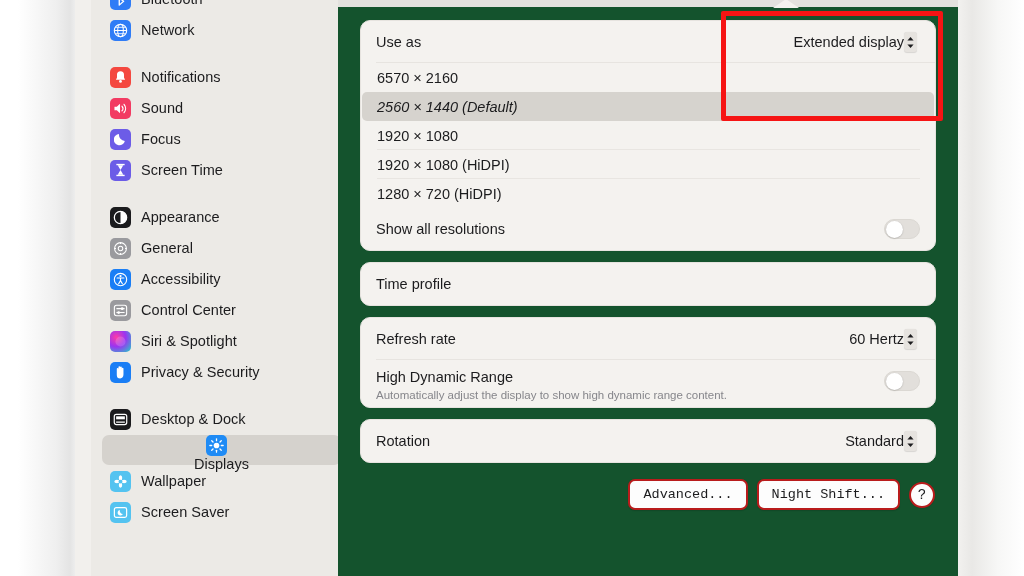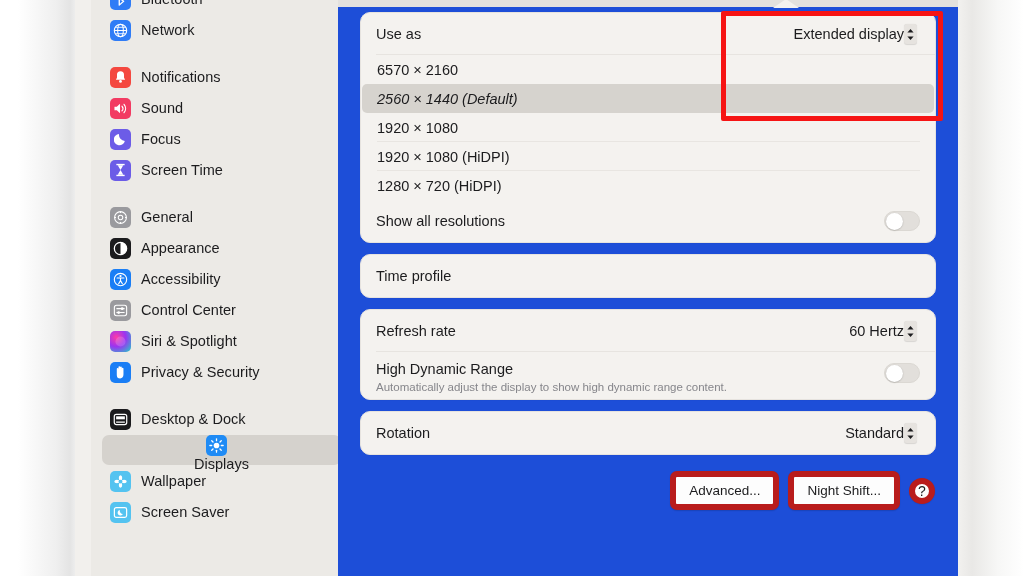--- a/index.html
+++ b/index.html
@@ -89,22 +89,22 @@
   .ic-desktop   { background: #1b1b1d; }
   .ic-displays  { background: #1f8bf5; }
   .ic-wallpaper { background: #54c3f0; }
   .ic-saver     { background: #54c3f0; }
 
   .side-ico svg { display: block; }
 
   
   .content {
     position: absolute; left: 263px; top: 0; right: 0; bottom: 0;
-    background: #1d4ed8;
-    padding: 0 22px;
+    background: #14532d;
+    padding: 8px 22px;
   }
   .topstrip {
     position: absolute; left: 0; right: 0; top: 0; height: 7px;
     background: #e3e1de;
   }
   .popover-arrow {
     position: absolute;
     left: 435px; top: -1px;
     width: 0; height: 0;
     border-left: 13px solid transparent;
@@ -196,27 +196,28 @@
 
   
   .btnbar {
     display: flex; justify-content: flex-end; align-items: center;
     gap: 9px;
     margin-top: 16px;
     padding-right: 1px;
   }
   .btn {
     background: #fdfdfd;
-    border: 6px solid #b91c1c;
+    border: 2px solid #b91c1c;
     border-radius: 7px;
     font-size: 13.5px;
     color: #1c1c1e;
     padding: 6px 13px;
     box-shadow: 0 0.5px 1.2px rgba(0,0,0,0.14);
     white-space: nowrap;
+    font-family: Liberation Mono, monospace;
   }
   .btn.help {
     width: 26px; height: 26px;
     border-radius: 50%;
     padding: 0;
     display: flex; align-items: center; justify-content: center;
     font-size: 14px;
   }
 
   
@@ -295,42 +296,42 @@
                 <rect x="1.5" y="0.8" width="9" height="1.5" fill="#fff"></rect>
                 <rect x="1.5" y="12.7" width="9" height="1.5" fill="#fff"></rect>
                 <path d="M3 2.3 L9 2.3 L6 7.5 Z" fill="#fff"></path>
                 <path d="M3 12.7 L9 12.7 L6 7.5 Z" fill="#fff"></path>
               </svg>
             </span>
             <span class="side-label">Screen Time</span>
           </div>
           <div class="side-gap"></div>
           <div class="side-item">
+            <span class="side-ico ic-appearance">
+              <svg width="15" height="15" viewBox="0 0 16 16">
+                <circle cx="8" cy="8" r="6.6" fill="none" stroke="#fff" stroke-width="1.3"></circle>
+                <path d="M8 1.4 A6.6 6.6 0 0 1 8 14.6 Z" fill="#fff"></path>
+              </svg>
+            </span>
+            <span class="side-label">Appearance</span>
+          </div>
+          <div class="side-item">
             <span class="side-ico ic-general">
               <svg width="15" height="15" viewBox="0 0 16 16">
                 <circle cx="8" cy="8" r="6.3" fill="none" stroke="#fff" stroke-width="1.2"></circle>
                 <circle cx="8" cy="8" r="2.4" fill="none" stroke="#fff" stroke-width="1.1"></circle>
                 <g stroke="#fff" stroke-width="1.1">
                   <line x1="8" y1="1.4" x2="8" y2="3.2"></line>
                   <line x1="8" y1="12.8" x2="8" y2="14.6"></line>
                   <line x1="1.4" y1="8" x2="3.2" y2="8"></line>
                   <line x1="12.8" y1="8" x2="14.6" y2="8"></line>
                 </g>
               </svg>
             </span>
             <span class="side-label">General</span>
-          </div>
-          <div class="side-item">
-            <span class="side-ico ic-appearance">
-              <svg width="15" height="15" viewBox="0 0 16 16">
-                <circle cx="8" cy="8" r="6.6" fill="none" stroke="#fff" stroke-width="1.3"></circle>
-                <path d="M8 1.4 A6.6 6.6 0 0 1 8 14.6 Z" fill="#fff"></path>
-              </svg>
-            </span>
-            <span class="side-label">Appearance</span>
           </div>
           <div class="side-item">
             <span class="side-ico ic-access">
               <svg width="15" height="15" viewBox="0 0 16 16">
                 <circle cx="8" cy="8" r="6.6" fill="none" stroke="#fff" stroke-width="1.2"></circle>
                 <circle cx="8" cy="4.3" r="1.2" fill="#fff"></circle>
                 <path d="M4.4 6.4 L11.6 6.4 M8 6.4 L8 9.2 M8 9.2 L6 12.6 M8 9.2 L10 12.6" stroke="#fff" stroke-width="1.2" stroke-linecap="round" fill="none"></path>
               </svg>
             </span>
             <span class="side-label">Accessibility</span>

